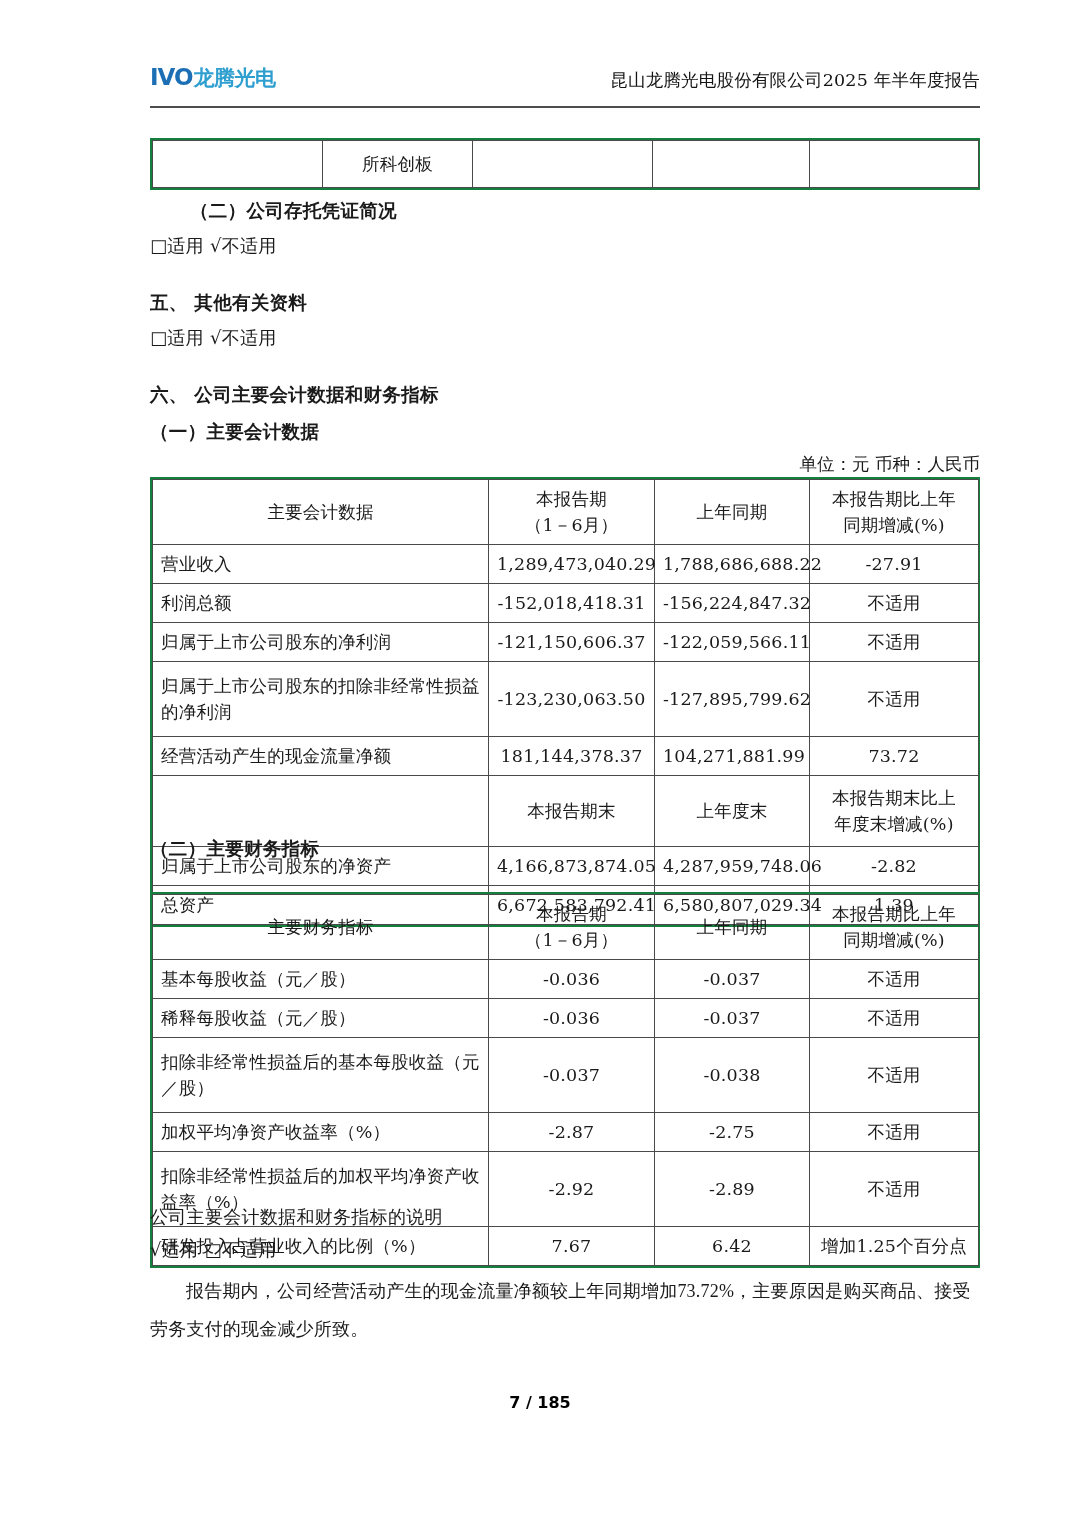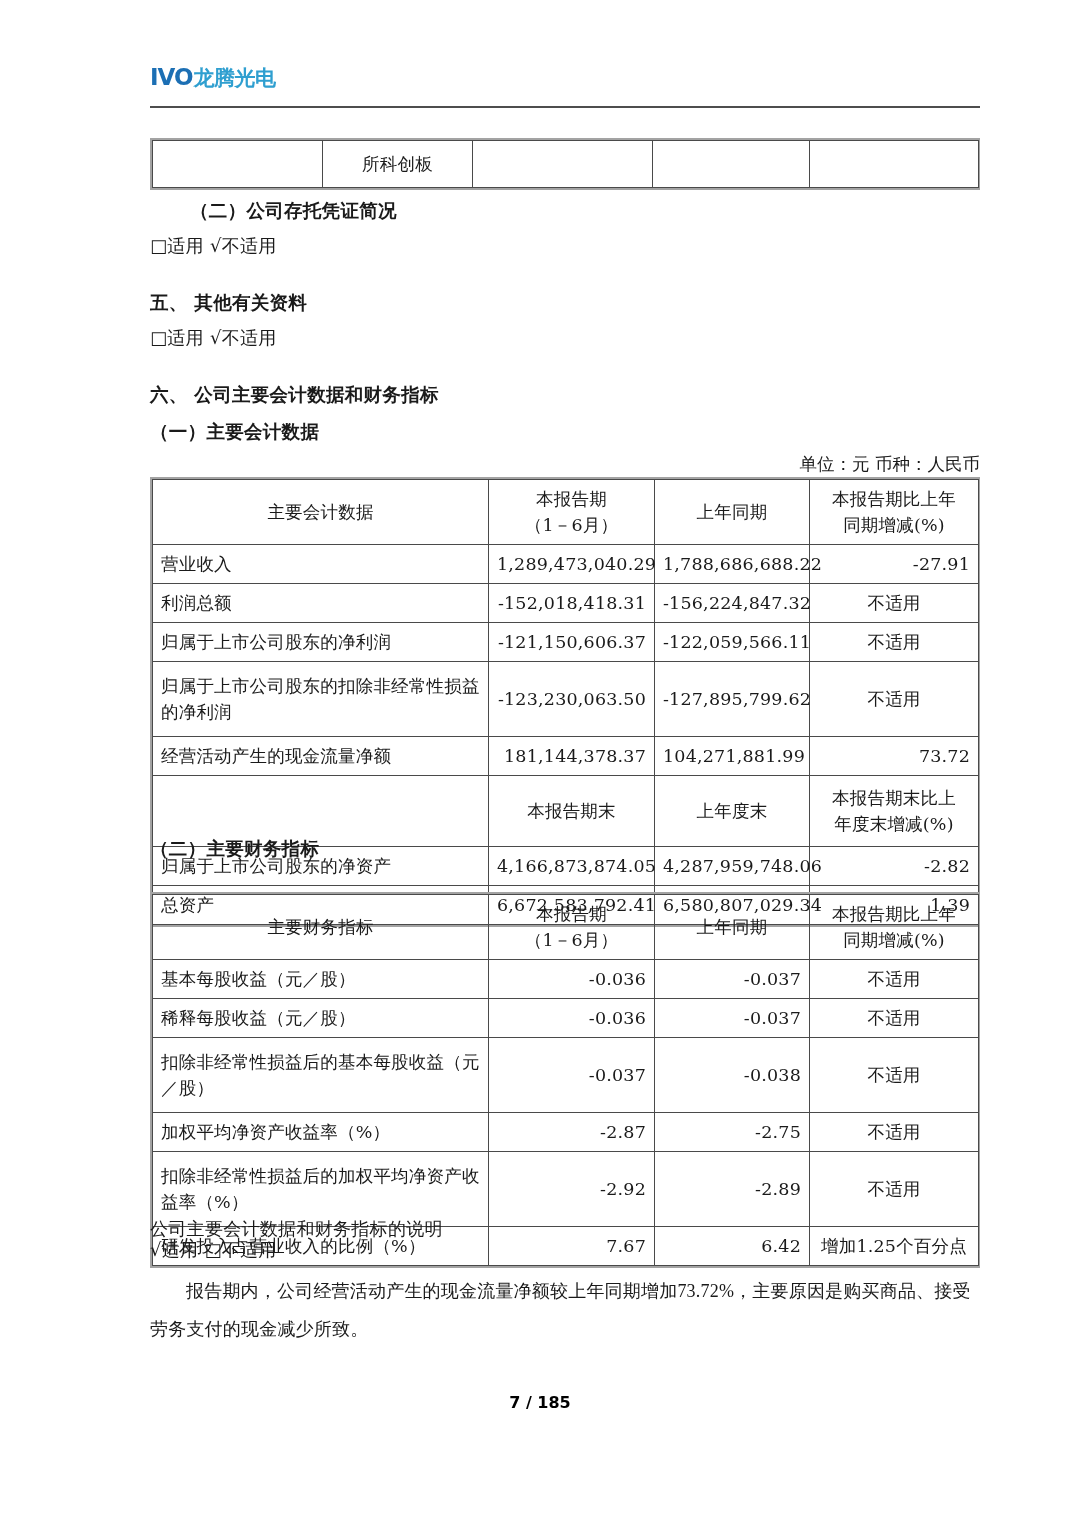--- a/index.html
+++ b/index.html
@@ -105,32 +105,32 @@
   }
   table.doc td {
     border: 1px solid #3a3a3a;
     font-size: 17.5px;
     padding: 6px 8px;
     vertical-align: middle;
     letter-spacing: 0.2px;
     line-height: 26px;
   }
   .tbl-wrap {
-    border: 2px solid #a3a3a3;
+    border: 2px solid #15803d;
     width: 830px;
     box-sizing: border-box;
   }
   .tbl-wrap table.doc {
     width: 100%;
   }
   .tbl-wrap table.doc td {
     border: 1px solid #4a4a4a;
   }
   .c-center { text-align: center; }
-  .c-right  { text-align: right; }
+  .c-right  { text-align: center; }
   .c-left   { text-align: left; }
 
   .row-h { height: 38px; padding-left: 10px; }
 
   
   .frag td { height: 34px; }
 
   
   .footer {
     position: absolute;
@@ -146,20 +146,21 @@
 </style>
 </head>
 <body>
 
 <div class="page">
 
   <div class="header">
     <div class="logo">
       <span class="logo-ivo">IVO</span><span class="logo-cn">龙腾光电</span>
     </div>
+    <div class="header-title">昆山龙腾光电股份有限公司2025 年半年度报告</div>
     <div class="header-rule"></div>
   </div>
 
   <div class="block" style="top:138px;">
     <div class="tbl-wrap">
       <table class="doc frag">
         <colgroup>
           <col style="width:170px">
             <col style="width:150px">
             <col style="width:180px">
@@ -329,19 +330,19 @@
           <td class="c-left">研发投入占营业收入的比例（%）</td>
           <td class="c-right">7.67</td>
           <td class="c-right">6.42</td>
           <td class="c-center">增加1.25个百分点</td>
         </tr>
       </tbody>
         </table>
     </div>
   </div>
 
-  <div class="block t-norm" style="top:1205px;margin-top:12px;">公司主要会计数据和财务指标的说明</div>
+  <div class="block t-norm" style="top:1205px;">公司主要会计数据和财务指标的说明</div>
   <div class="block t-norm" style="top:1238px;">√适用 □不适用</div>
   <div class="block para" style="top:1272px;">报告期内，公司经营活动产生的现金流量净额较上年同期增加73.72%，主要原因是购买商品、接受劳务支付的现金减少所致。</div>
 
   <div class="footer">7 / 185</div>
 
 </div>
 
 </body></html>

